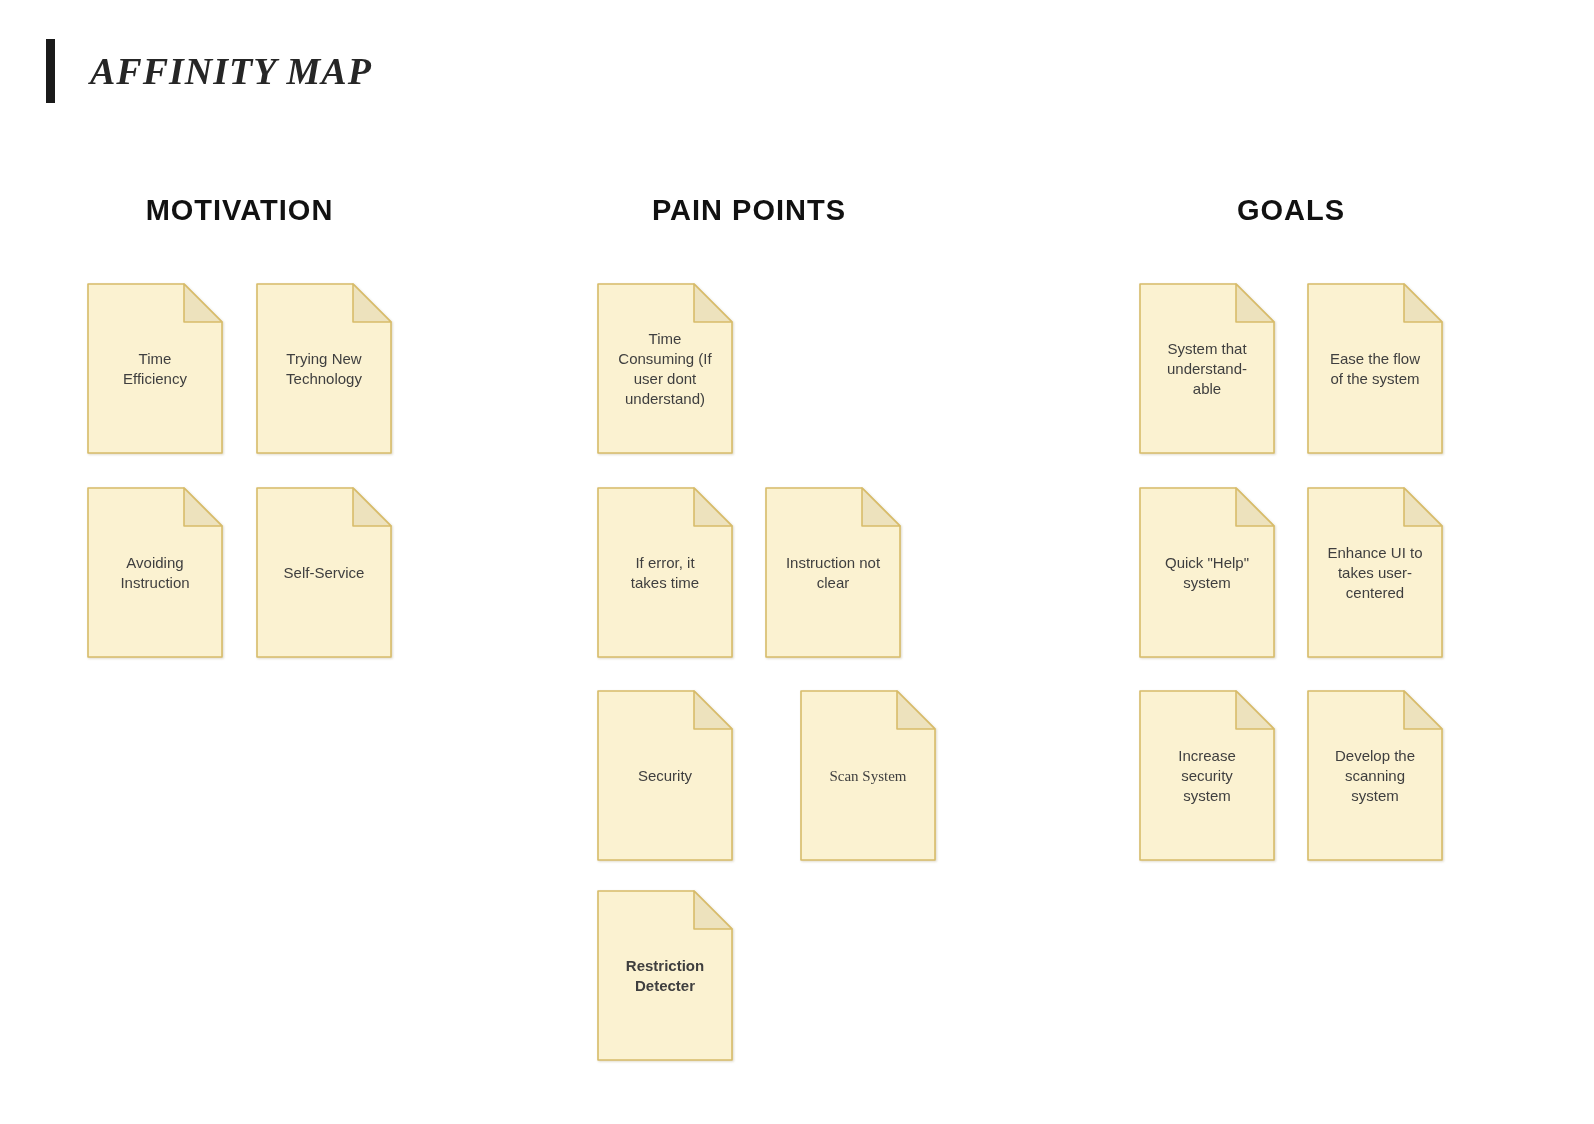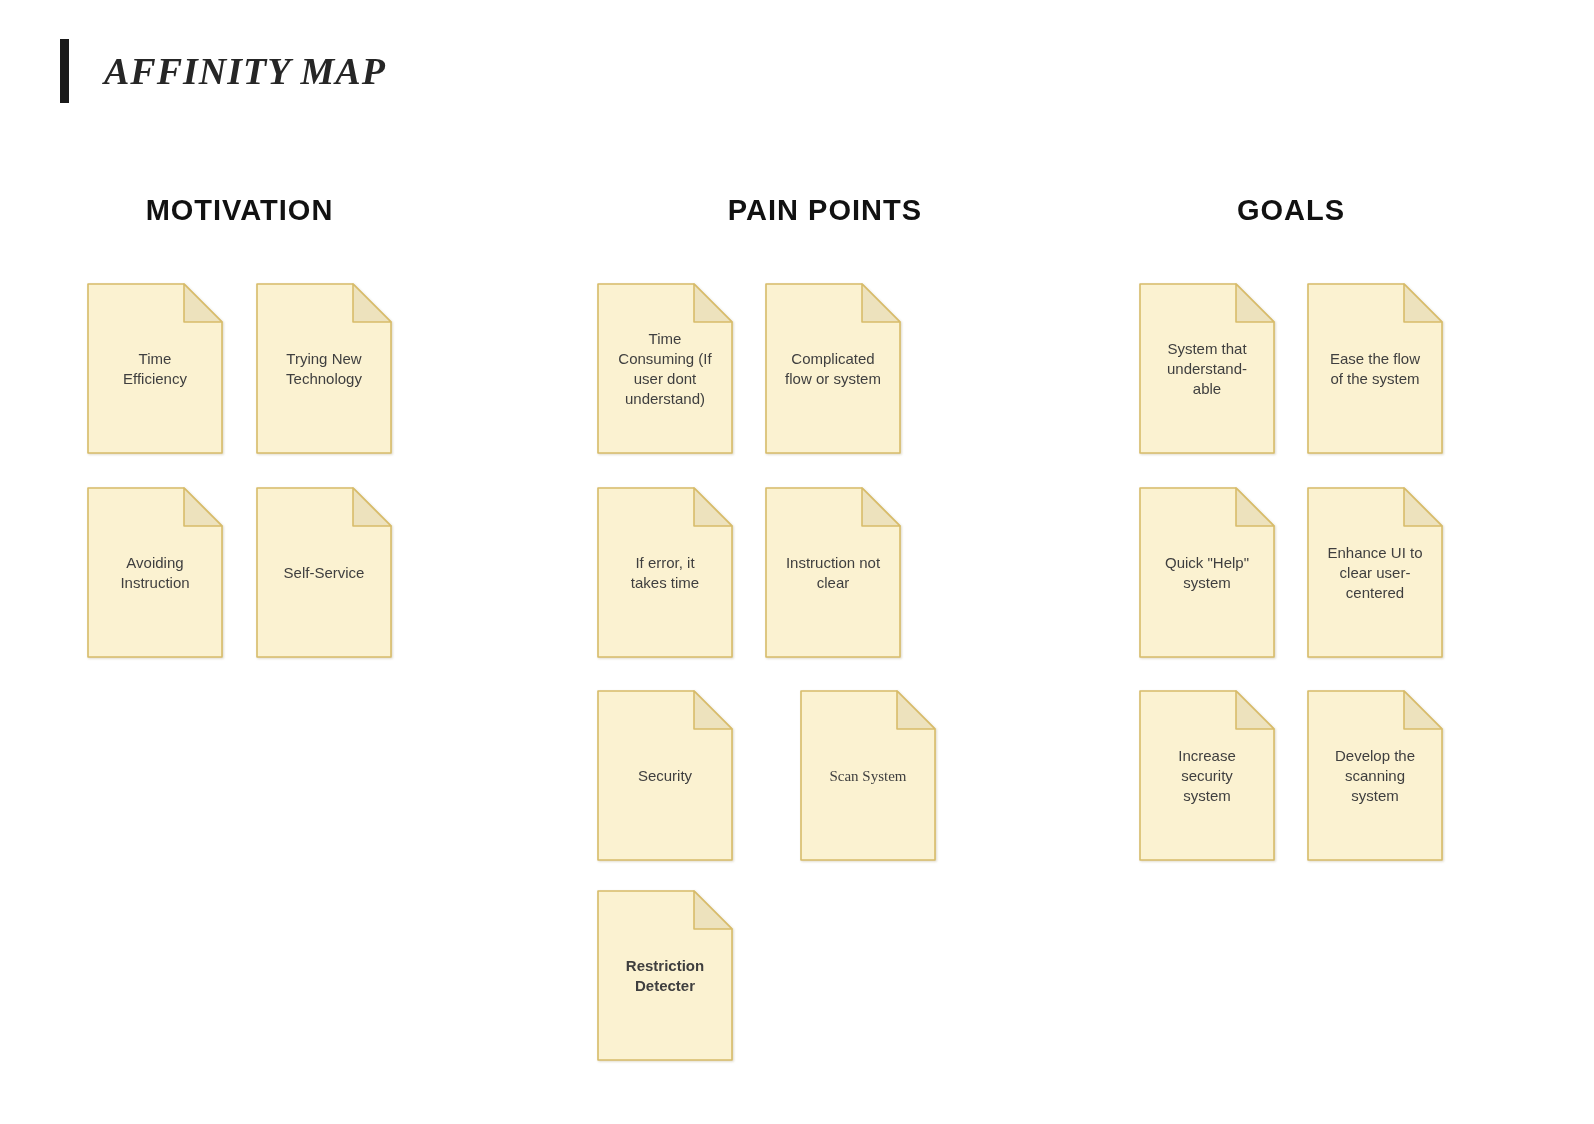--- a/index.html
+++ b/index.html
@@ -11,30 +11,30 @@
     --title-text:#262626;
     --accent-bar:#1A1A1A;
     --background:#FFFFFF;
   }
   *{margin:0;padding:0;box-sizing:border-box;}
   html,body{width:1594px;height:1124px;background:var(--background);
     font-family:"Liberation Sans",sans-serif;overflow:hidden;}
   .canvas{position:relative;width:1594px;height:1124px;background:var(--background);}
 
   
-  .title-wrap{position:absolute;left:46px;top:39px;display:flex;align-items:center;margin-left:14px;}
+  .title-wrap{position:absolute;left:46px;top:39px;display:flex;align-items:center;}
   .title-bar{display:inline-block;width:9px;height:64px;background:var(--accent-bar);margin-right:35px;}
   .page-title{font-family:"Liberation Serif","DejaVu Serif",serif;font-style:italic;font-weight:bold;
     font-size:38px;letter-spacing:1px;color:var(--title-text);}
 
   
   .col-header{position:absolute;top:194px;height:32px;text-align:center;
     font-size:29px;font-weight:bold;letter-spacing:1px;color:var(--header-text);}
   .col-header.c1{left:87px;width:305px;}
-  .col-header.c2{left:618px;width:304px;text-align:right;}
+  .col-header.c2{left:597px;width:304px;}
   .col-header.c3{left:1139px;width:304px;}
 
   
   .note{position:absolute;width:136px;height:171px;}
   .note-shape{position:absolute;left:0;top:0;width:136px;height:171px;
     filter:drop-shadow(1px 1px 1px rgba(120,100,40,0.25));}
   .note-shape .body{fill:var(--note-fill);stroke:var(--note-border);stroke-width:1.6;stroke-linejoin:round;}
   .note-shape .fold{fill:var(--note-fold);stroke:var(--note-border);stroke-width:1.6;stroke-linejoin:round;}
   .note-label{position:absolute;left:4px;top:0;width:128px;height:171px;
     display:flex;align-items:center;justify-content:center;text-align:center;
@@ -102,28 +102,20 @@
   <div class="note p-b1">
     <svg class="note-shape" viewBox="0 0 136 171">
       <path class="body" d="M1,1 L97,1 L135,39 L135,170 L1,170 Z"></path>
       <path class="fold" d="M97,1 L97,39 L135,39 Z"></path>
     </svg>
     <span class="note-label">Time
 Consuming (If
 user dont
 understand)</span>
   </div>
-  <div class="note p-b2">
-    <svg class="note-shape" viewBox="0 0 136 171">
-      <path class="body" d="M1,1 L97,1 L135,39 L135,170 L1,170 Z"></path>
-      <path class="fold" d="M97,1 L97,39 L135,39 Z"></path>
-    </svg>
-    <span class="note-label">Complicated
-flow or system</span>
-  </div>
   <div class="note p-b3">
     <svg class="note-shape" viewBox="0 0 136 171">
       <path class="body" d="M1,1 L97,1 L135,39 L135,170 L1,170 Z"></path>
       <path class="fold" d="M97,1 L97,39 L135,39 Z"></path>
     </svg>
     <span class="note-label">If error, it
 takes time</span>
   </div>
   <div class="note p-b4">
     <svg class="note-shape" viewBox="0 0 136 171">
@@ -180,21 +172,21 @@
     </svg>
     <span class="note-label">Quick "Help"
 system</span>
   </div>
   <div class="note p-c4">
     <svg class="note-shape" viewBox="0 0 136 171">
       <path class="body" d="M1,1 L97,1 L135,39 L135,170 L1,170 Z"></path>
       <path class="fold" d="M97,1 L97,39 L135,39 Z"></path>
     </svg>
     <span class="note-label">Enhance UI to
-clear user-
+takes user-
 centered</span>
   </div>
   <div class="note p-c5">
     <svg class="note-shape" viewBox="0 0 136 171">
       <path class="body" d="M1,1 L97,1 L135,39 L135,170 L1,170 Z"></path>
       <path class="fold" d="M97,1 L97,39 L135,39 Z"></path>
     </svg>
     <span class="note-label">Increase
 security
 system</span>

